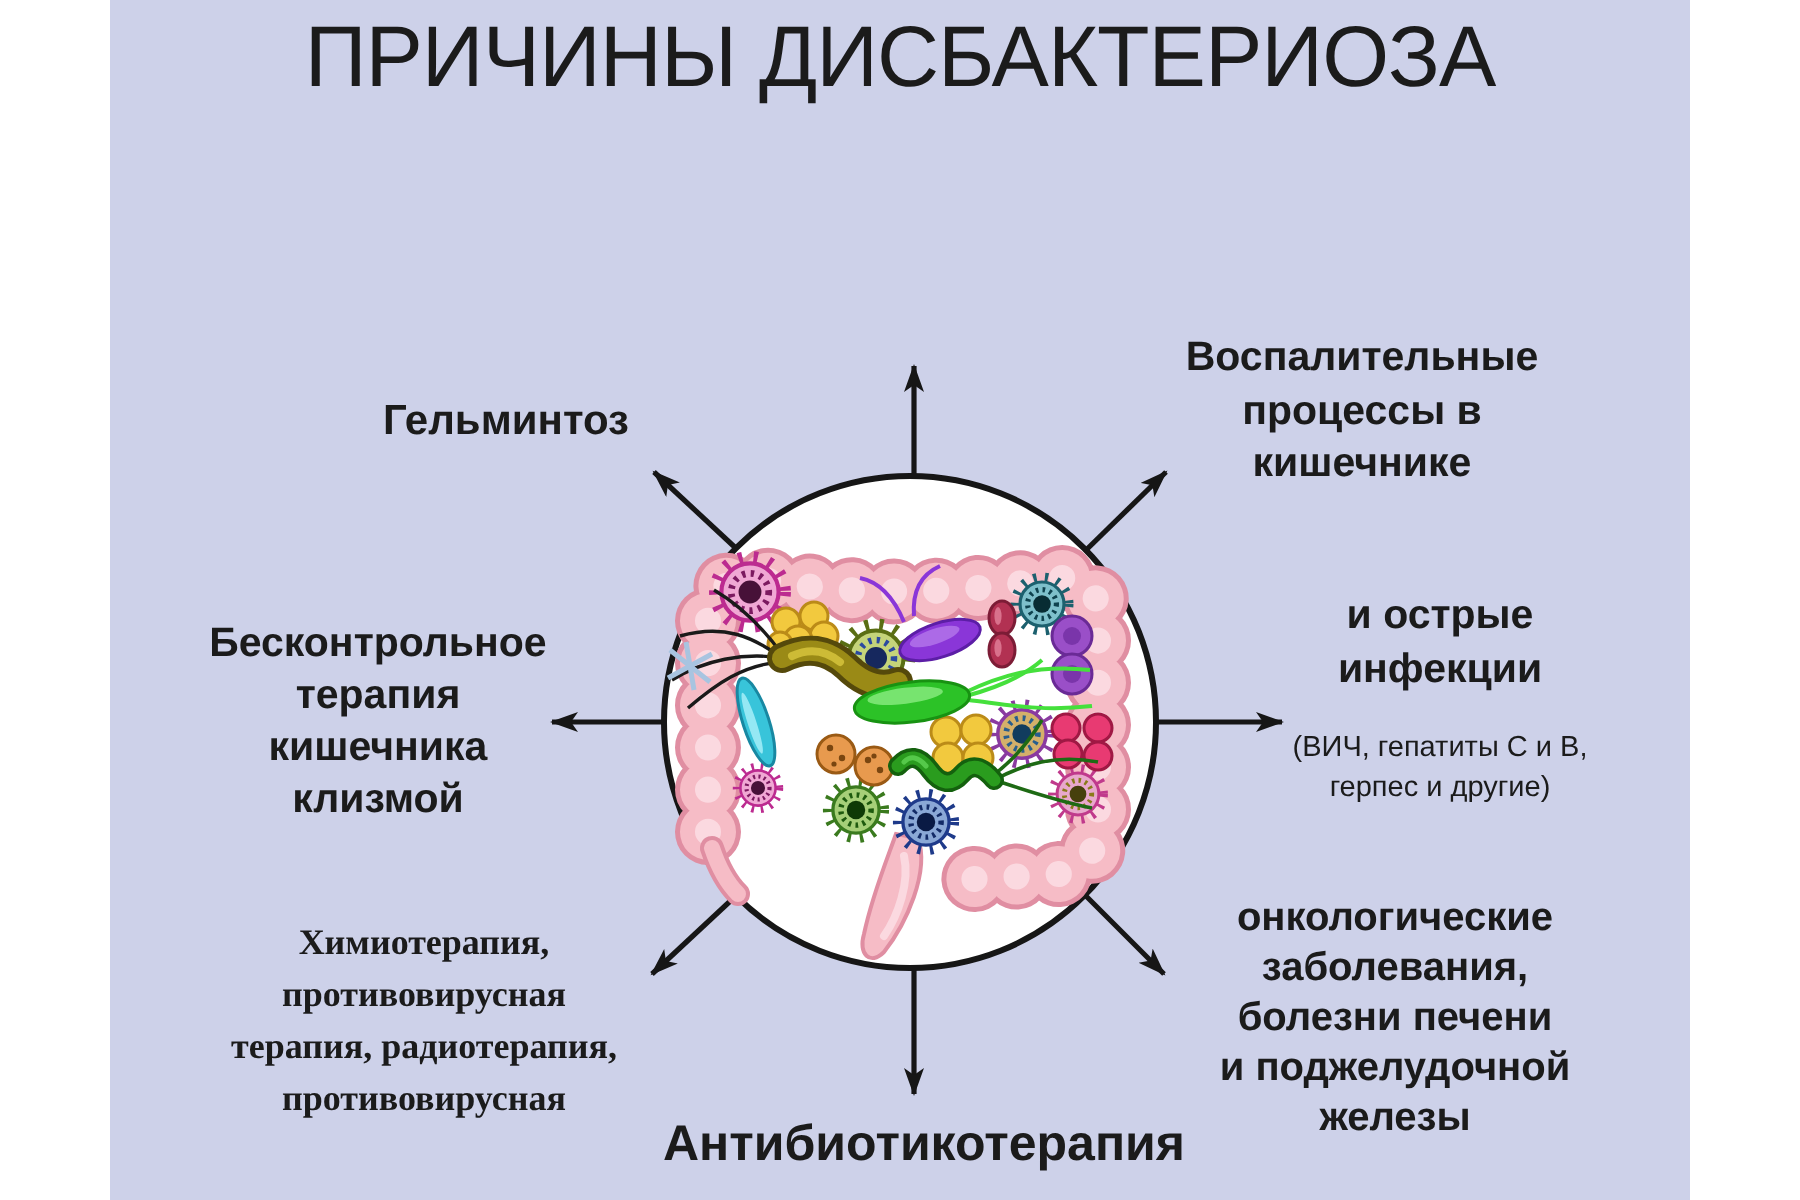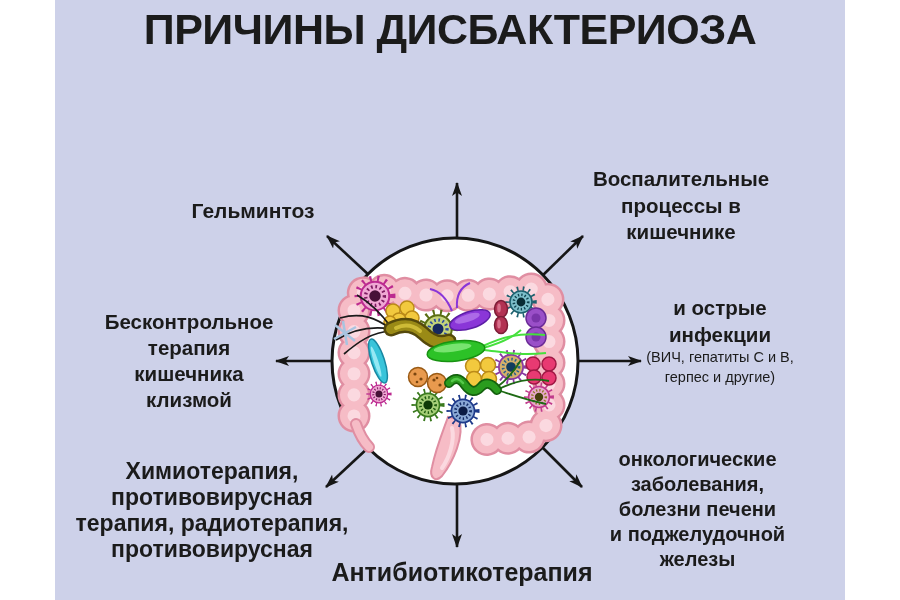--- a/index.html
+++ b/index.html
@@ -1,33 +1,33 @@
 <!DOCTYPE html>
 <html style="--background: #cdd1e9; --text: #1b1b1b; --arrow: #161616; --circle_fill: #ffffff; --circle_stroke: #161616; --intestine_outline: #e08ea2; --intestine_body: #f6bcc6; --intestine_highlight: #fbd9e0;"><head>
 <meta charset="utf-8">
 <style>
   html,body{margin:0;padding:0;background:#fff;}
   .stage{position:relative;width:900px;height:600px;overflow:hidden;background:#fff;
          font-family:"Liberation Sans",sans-serif;color:var(--text,#1b1b1b);}
   .panel{position:absolute;left:55px;top:0;width:790px;height:600px;background:var(--background,#cdd1e9);}
   .overlay{position:absolute;left:0;top:0;width:900px;height:600px;}
   .title{position:absolute;left:55px;top:5px;width:790px;text-align:center;
-         font-size:43px;font-weight:700;letter-spacing:-0.5px;color:var(--text,#1b1b1b);}
+         font-size:43px;font-weight:400;letter-spacing:-0.5px;color:var(--text,#1b1b1b);}
   .label{position:absolute;text-align:center;font-weight:700;color:var(--text,#1b1b1b);}
   .label .ln{white-space:nowrap;}
   .sub{font-weight:400;white-space:nowrap;}
   .nutrition{left:277px;top:86px;width:370px;font-size:21px;line-height:25px;}
   .nutrition .sub{font-size:15px;line-height:18.5px;}
   .helminthiasis{left:153px;top:199px;width:200px;font-size:21px;}
   .inflammation{left:571px;top:166px;width:220px;font-size:20.5px;line-height:26.5px;}
   .enema{left:79px;top:309px;width:220px;font-size:20.5px;line-height:26px;}
   .infections{left:612px;top:295px;width:216px;font-size:20.5px;line-height:26.5px;}
   .infections .sub{font-size:14.5px;line-height:19.5px;}
-  .infections .subwrap{margin-top:0;}
-  .chemo{left:72px;top:458px;width:280px;font-size:23px;line-height:26px;}
+  .infections .subwrap{margin-top:17px;}
+  .chemo{left:72px;top:458px;width:280px;font-size:18px;line-height:26px;font-family:Liberation Serif, serif;}
   .diabetes{left:585px;top:447px;width:225px;font-size:20px;line-height:25px;}
   .antibiotics{left:322px;top:558px;width:280px;font-size:25px;}
   svg .arrow{stroke:var(--arrow,#161616);stroke-width:2.6;fill:none;}
 </style>
 </head>
 <body>
 
 <div class="stage">
   <div class="panel"></div>
 

